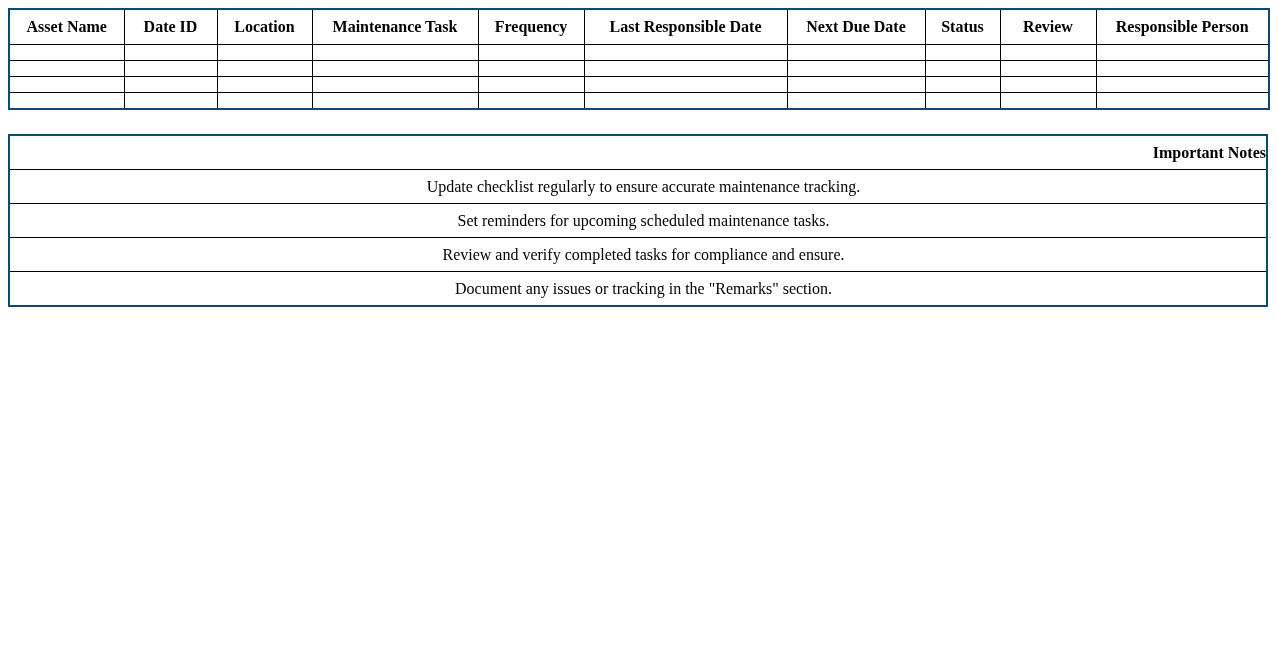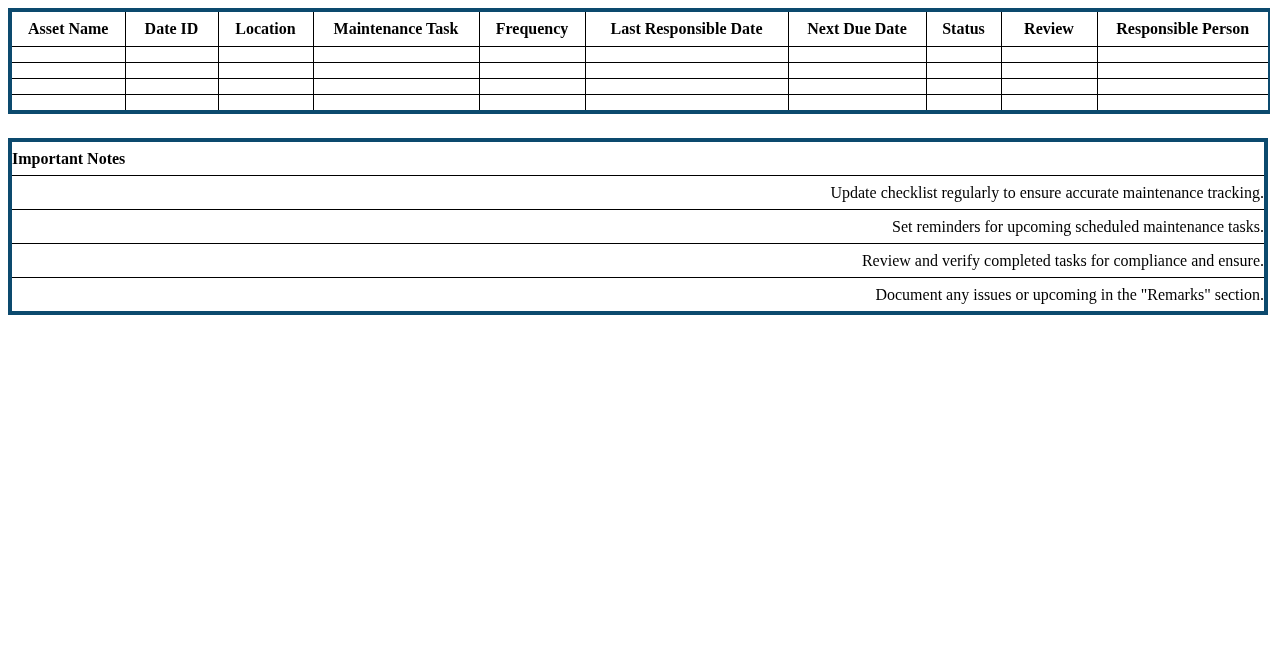--- a/index.html
+++ b/index.html
@@ -7,21 +7,21 @@
     font-family: "Liberation Serif", "DejaVu Serif", serif;
     color: #000000;
   }
   body {
     margin: 8px;
     width: 1262px;
   }
   table {
     border-collapse: collapse;
     table-layout: fixed;
-    border: 4px solid #0c4a6e;
+    border: 2px solid #0c4a6e;
     width: 1260px;
   }
   th, td {
     border: 1px solid #000000;
     font-size: 16px;
     overflow: hidden;
     white-space: nowrap;
     padding: 0;
   }
   
@@ -34,26 +34,26 @@
   .checklist td.empty-cell {
     height: 15px;
   }
   
   .notes {
     margin-top: 24px;
   }
   .notes th {
     height: 33px;
     font-weight: bold;
-    text-align: left;
+    text-align: right;
     vertical-align: middle;
   }
   .notes td {
     height: 33px;
-    text-align: right;
+    text-align: center;
     vertical-align: middle;
     padding-left: 11px;
   }
 </style>
 </head>
 <body>
 
 <table class="checklist">
   <colgroup>
     <col style="width:115px">
@@ -143,16 +143,16 @@
     <tr>
       <td>Update checklist regularly to ensure accurate maintenance tracking.</td>
     </tr>
     <tr>
       <td>Set reminders for upcoming scheduled maintenance tasks.</td>
     </tr>
     <tr>
       <td>Review and verify completed tasks for compliance and ensure.</td>
     </tr>
     <tr>
-      <td>Document any issues or upcoming in the "Remarks" section.</td>
+      <td>Document any issues or tracking in the "Remarks" section.</td>
     </tr>
   </tbody>
 </table>
 
 </body></html>

